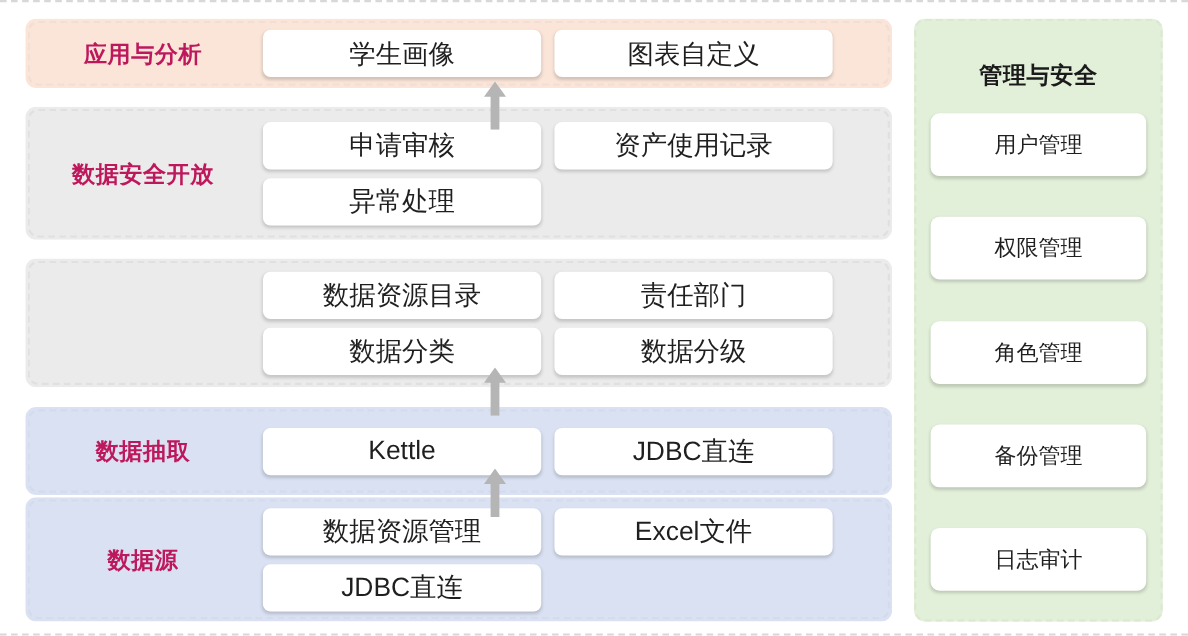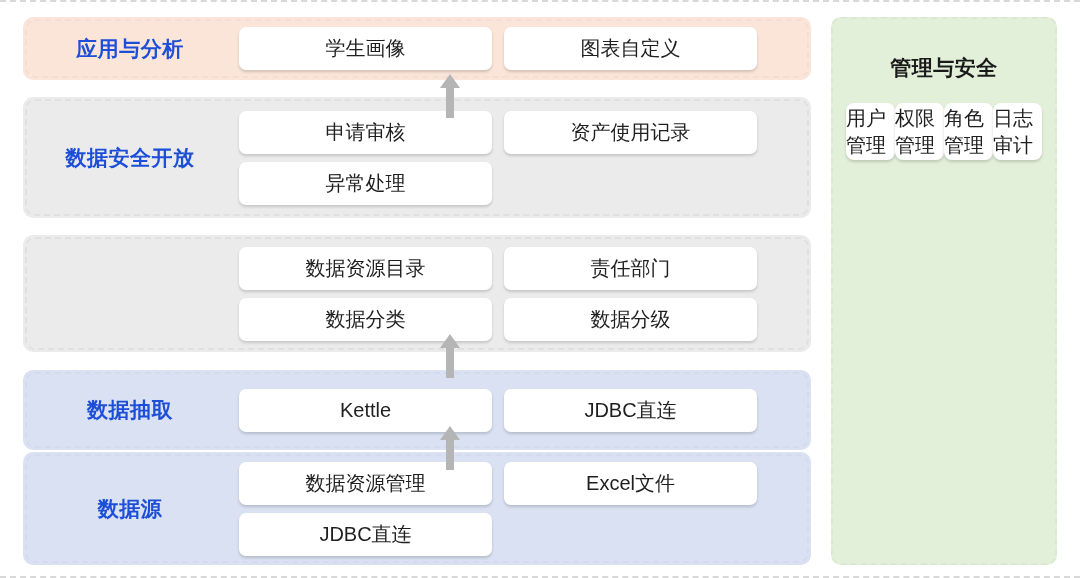--- a/index.html
+++ b/index.html
@@ -63,21 +63,21 @@
     position: absolute;
     left: 0;
     top: 0;
     bottom: 0;
     width: 210px;
     display: flex;
     align-items: center;
     justify-content: center;
     font-size: 21px;
     font-weight: bold;
-    color: #1d4ed8;
+    color: #be185d;
     letter-spacing: 0.5px;
     z-index: 2;
   }
 
   .layer-cards {
     position: absolute;
     left: 214px;
     right: 10px;
     top: 0;
     bottom: 0;
@@ -93,21 +93,21 @@
   }
 
   .card {
     width: 253px;
     height: 43px;
     background: #ffffff;
     border-radius: 7px;
     display: flex;
     align-items: center;
     justify-content: center;
-    font-size: 20px;
+    font-size: 24px;
     color: #1f1f1f;
     box-shadow: 0 2px 3px rgba(0,0,0,0.16);
     box-sizing: border-box;
   }
   .card.ghost {
     background: transparent;
     box-shadow: none;
   }
 
   
@@ -148,21 +148,21 @@
     justify-content: center;
     font-size: 21px;
     font-weight: bold;
     color: #1a1a1a;
     letter-spacing: 0.5px;
     z-index: 2;
   }
   .side-items {
     flex: 1;
     display: flex;
-    flex-direction: row;
+    flex-direction: column;
     justify-content: space-between;
     padding-bottom: 12px;
     z-index: 2;
   }
   .side-card {
     height: 57px;
     background: #ffffff;
     border-radius: 8px;
     display: flex;
     align-items: center;
@@ -257,17 +257,18 @@
       <polygon points="11,0 21,14 15,14 15,44 7,44 7,14 1,14" fill="#b5b5b5"></polygon>
     </svg>
   </div>
 
   <div class="side-panel">
     <div class="side-title">管理与安全</div>
     <div class="side-items">
       <div class="side-card">用户管理</div>
       <div class="side-card">权限管理</div>
       <div class="side-card">角色管理</div>
+      <div class="side-card">备份管理</div>
       <div class="side-card">日志审计</div>
     </div>
   </div>
 
 </div>
 
 </body></html>

